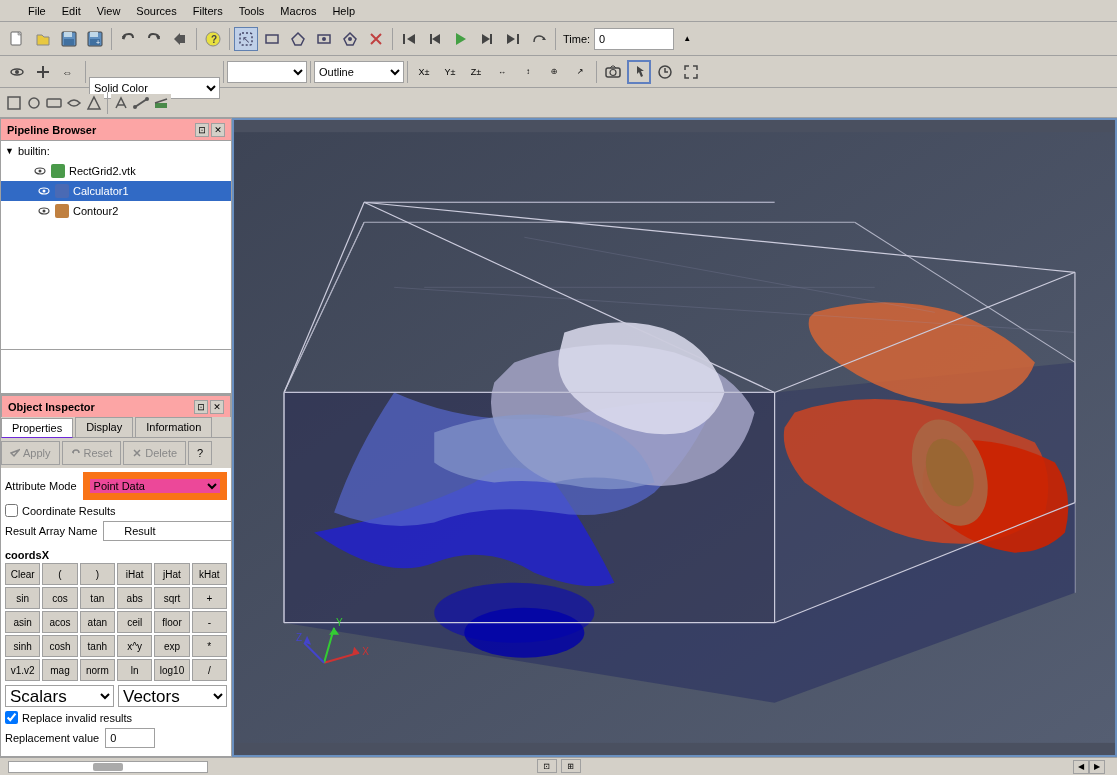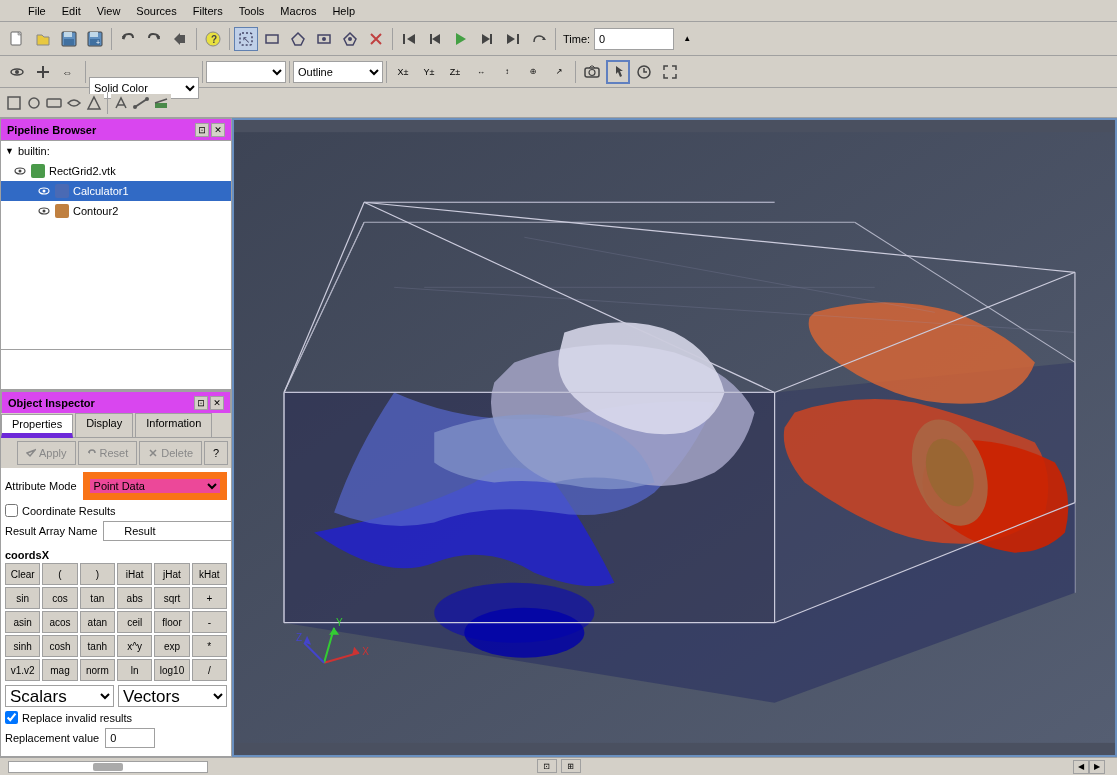--- a/index.html
+++ b/index.html
@@ -22,42 +22,42 @@
     
     .toolbar3 { background: #d4d0c8; border-bottom: 1px solid #a0a0a0; display: flex; align-items: center; padding: 2px 4px; height: 30px; }
 
     
     .main-content { display: flex; height: calc(775px - 22px - 34px - 32px - 30px - 18px); }
 
     
     .left-panel { width: 232px; display: flex; flex-direction: column; background: #d4d0c8; flex-shrink: 0; }
 
     
-    .panel-header { background: #d946ef; border: 1px solid #a0a0a0; border-bottom: none; display: flex; align-items: center; justify-content: space-between; padding: 2px 6px; height: 22px; font-size: 11px; font-weight: bold; }
+    .panel-header { background: #fca5a5; border: 1px solid #a0a0a0; border-bottom: none; display: flex; align-items: center; justify-content: space-between; padding: 2px 6px; height: 22px; font-size: 11px; font-weight: bold; }
     .panel-header-title { font-size: 11px; font-weight: bold; }
     .panel-header-btns { display: flex; gap: 2px; }
     .panel-header-btn { width: 14px; height: 14px; background: #d4d0c8; border: 1px solid #a0a0a0; cursor: pointer; display: flex; align-items: center; justify-content: center; font-size: 9px; }
 
     .pipeline-browser { border: 1px solid #a0a0a0; background: white; flex: 0 0 210px; overflow-y: auto; }
     .pipeline-item { display: flex; align-items: center; padding: 2px 4px; cursor: pointer; font-size: 11px; height: 20px; }
     .pipeline-item.selected { background: #316ac5; color: white; }
     .pipeline-item .eye-icon { width: 14px; height: 14px; margin-right: 4px; display: flex; align-items: center; justify-content: center; }
     .pipeline-item .item-icon { width: 14px; height: 14px; margin-right: 4px; border-radius: 2px; }
-    .pipeline-item-indent1 { padding-left: 12px; text-align: center; }
+    .pipeline-item-indent1 { padding-left: 32px; text-align: center; }
     .pipeline-item-indent2 { padding-left: 36px; }
     .pipeline-empty-space { flex: 1; background: white; border: 1px solid #a0a0a0; border-top: none; }
 
     
     .object-inspector { border: 1px solid #a0a0a0; background: #d4d0c8; flex: 1; display: flex; flex-direction: column; }
     .inspector-tabs { display: flex; background: #d4d0c8; border-bottom: 1px solid #a0a0a0; }
     .inspector-tab { padding: 3px 10px; font-size: 11px; cursor: pointer; border: 1px solid #a0a0a0; border-bottom: none; background: #d4d0c8; margin-right: 2px; }
-    .inspector-tab.active { background: white; border-bottom: 5px solid #6d28d9; position: relative; top: 1px; }
+    .inspector-tab.active { background: white; border-bottom: 1px solid #6d28d9; position: relative; top: 1px; }
     .inspector-content { background: white; flex: 1; padding: 4px; overflow-y: auto; }
 
-    .inspector-btn-row { display: flex; gap: 2px; padding: 3px 16px; background: #d4d0c8; }
+    .inspector-btn-row { display: flex; gap: 2px; padding: 3px 0; background: #d4d0c8; }
     .inspector-btn { height: 24px; padding: 2px 8px; background: #d4d0c8; border: 1px solid #a0a0a0; font-size: 11px; cursor: pointer; display: flex; align-items: center; gap: 3px; }
     .inspector-btn.disabled { color: #888; cursor: default; }
 
     
     .form-row { display: flex; align-items: center; margin-bottom: 4px; font-size: 11px; }
     .form-label { font-size: 11px; margin-right: 6px; white-space: nowrap; }
     .form-select { height: 28px; border: 7px solid #f97316; background: #ec4899; font-size: 11px; flex: 1; }
     .form-input { height: 20px; border: 1px solid #a0a0a0; background: white; font-size: 11px; flex: 1; padding: 0 20px; }
     .form-checkbox { margin-right: 4px; }
 
@@ -247,21 +247,21 @@
         <rect x="7" y="2" width="2" height="12" fill="#444"></rect>
         <rect x="2" y="7" width="12" height="2" fill="#444"></rect>
       </svg>
   </button>
   <button class="toolbar-btn">
     <svg width="16" height="16" viewBox="0 0 16 16">
         <text x="1" y="12" font-size="11">⇔</text>
       </svg>
   </button>
   <div class="toolbar-separator"></div>
-  <select class="toolbar2-select" style="width:110px;margin-top:32px;">
+  <select class="toolbar2-select" style="width:131px;margin-top:32px;">
     <option>Solid Color</option>
   </select>
   <div class="toolbar-separator"></div>
   <select class="toolbar2-select" style="width:50px;">
     <option></option>
   </select>
   <div class="toolbar-separator"></div>
   <select class="toolbar2-select" style="width:90px;">
     <option>Outline</option>
   </select>

